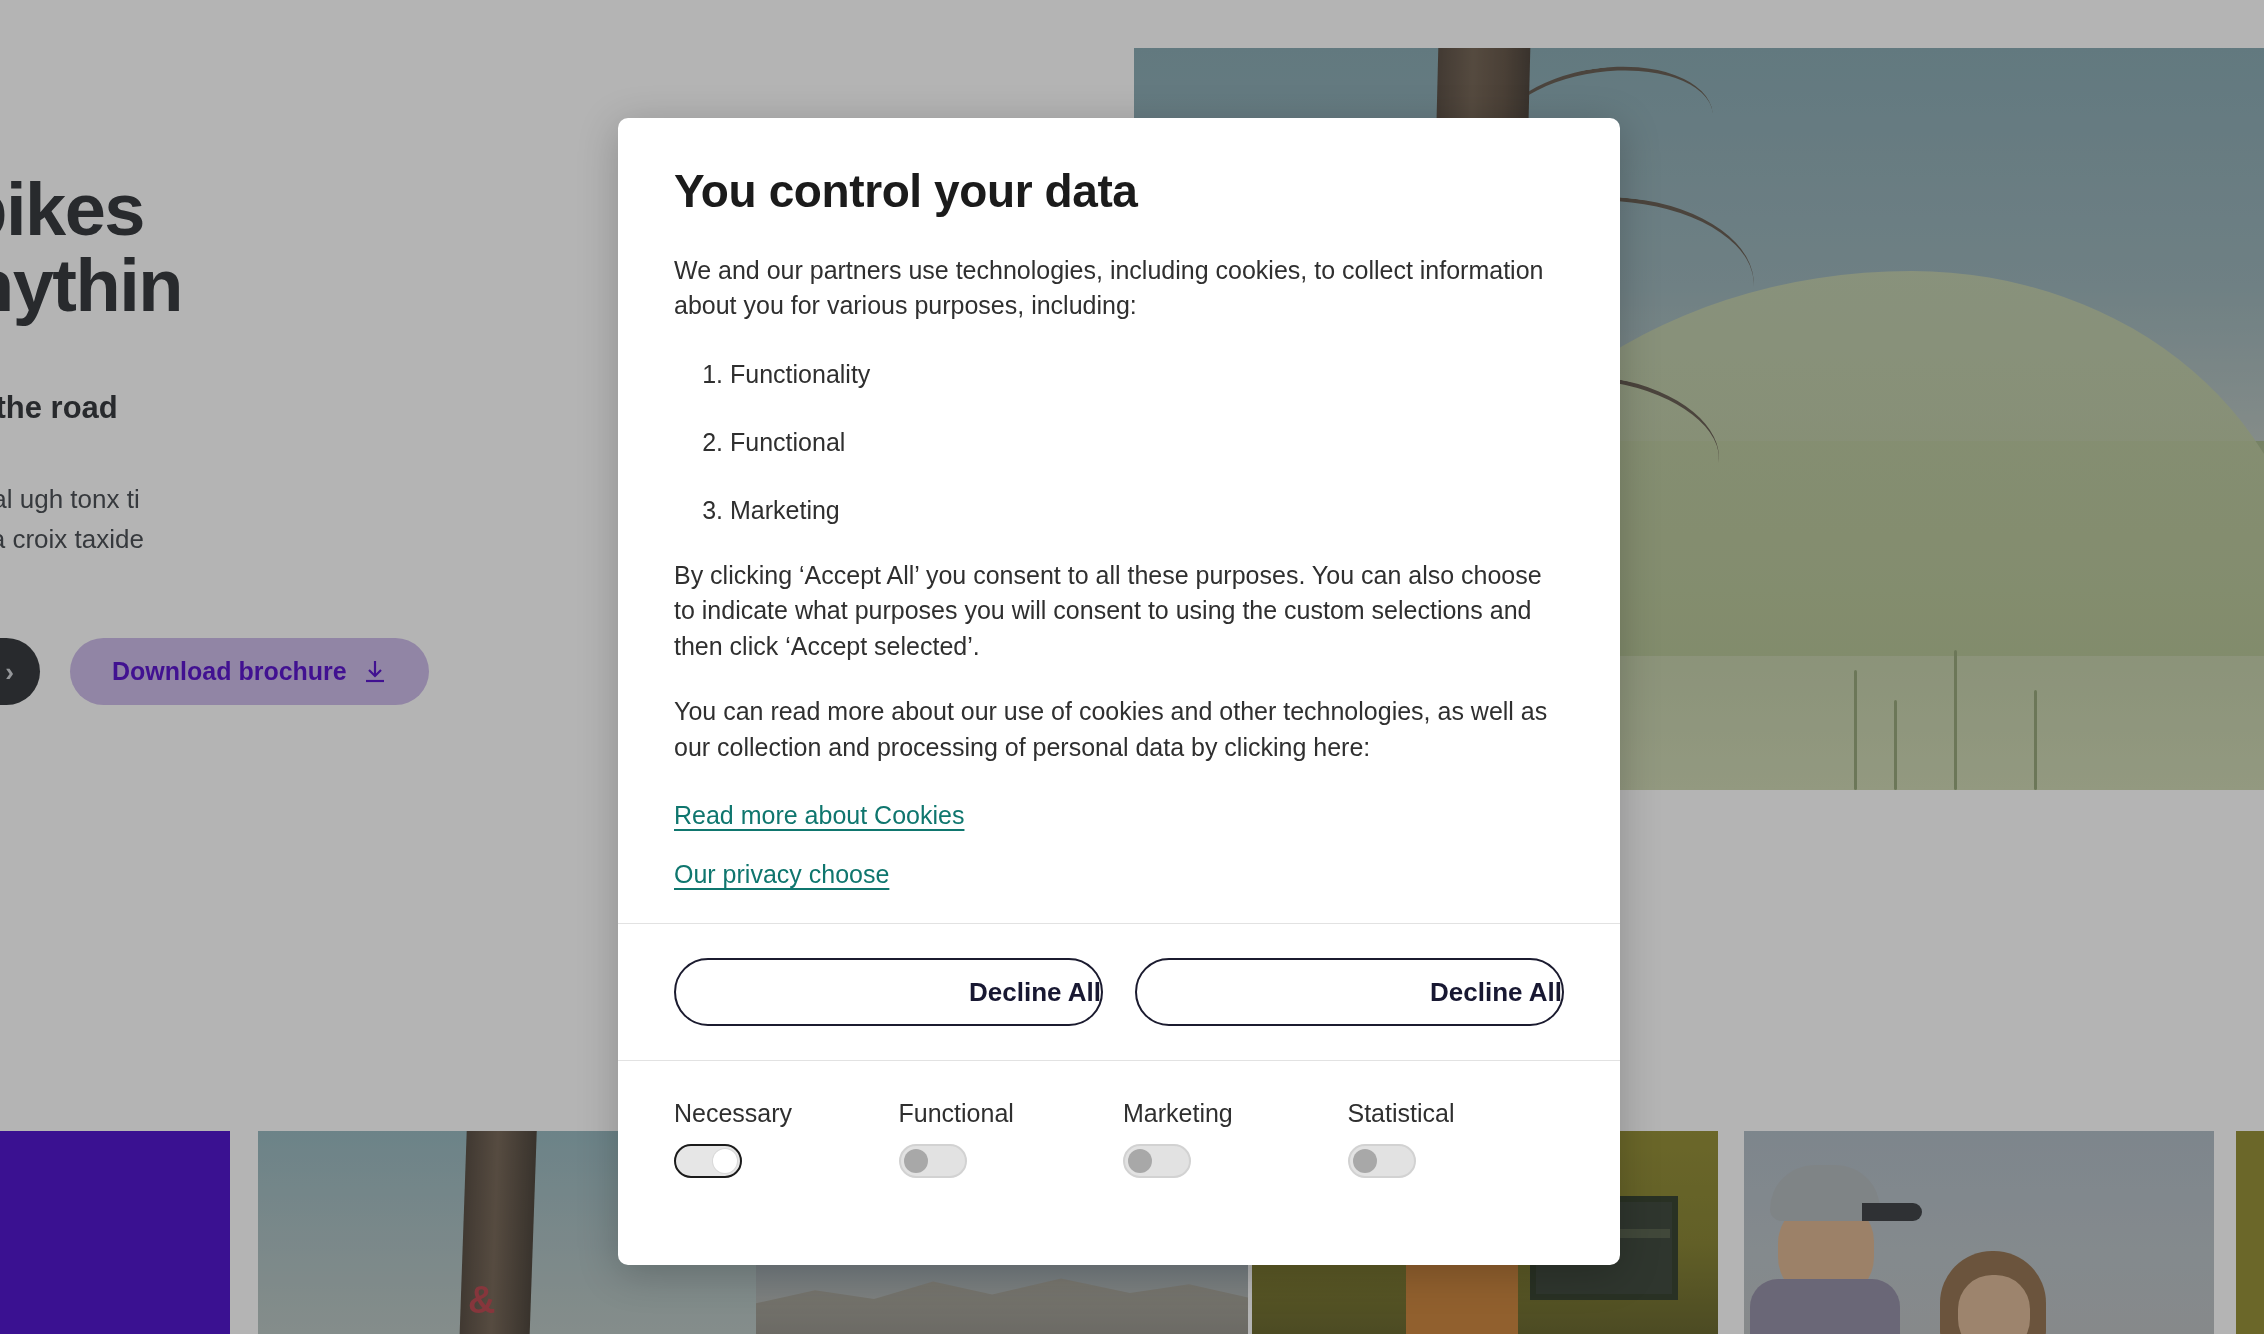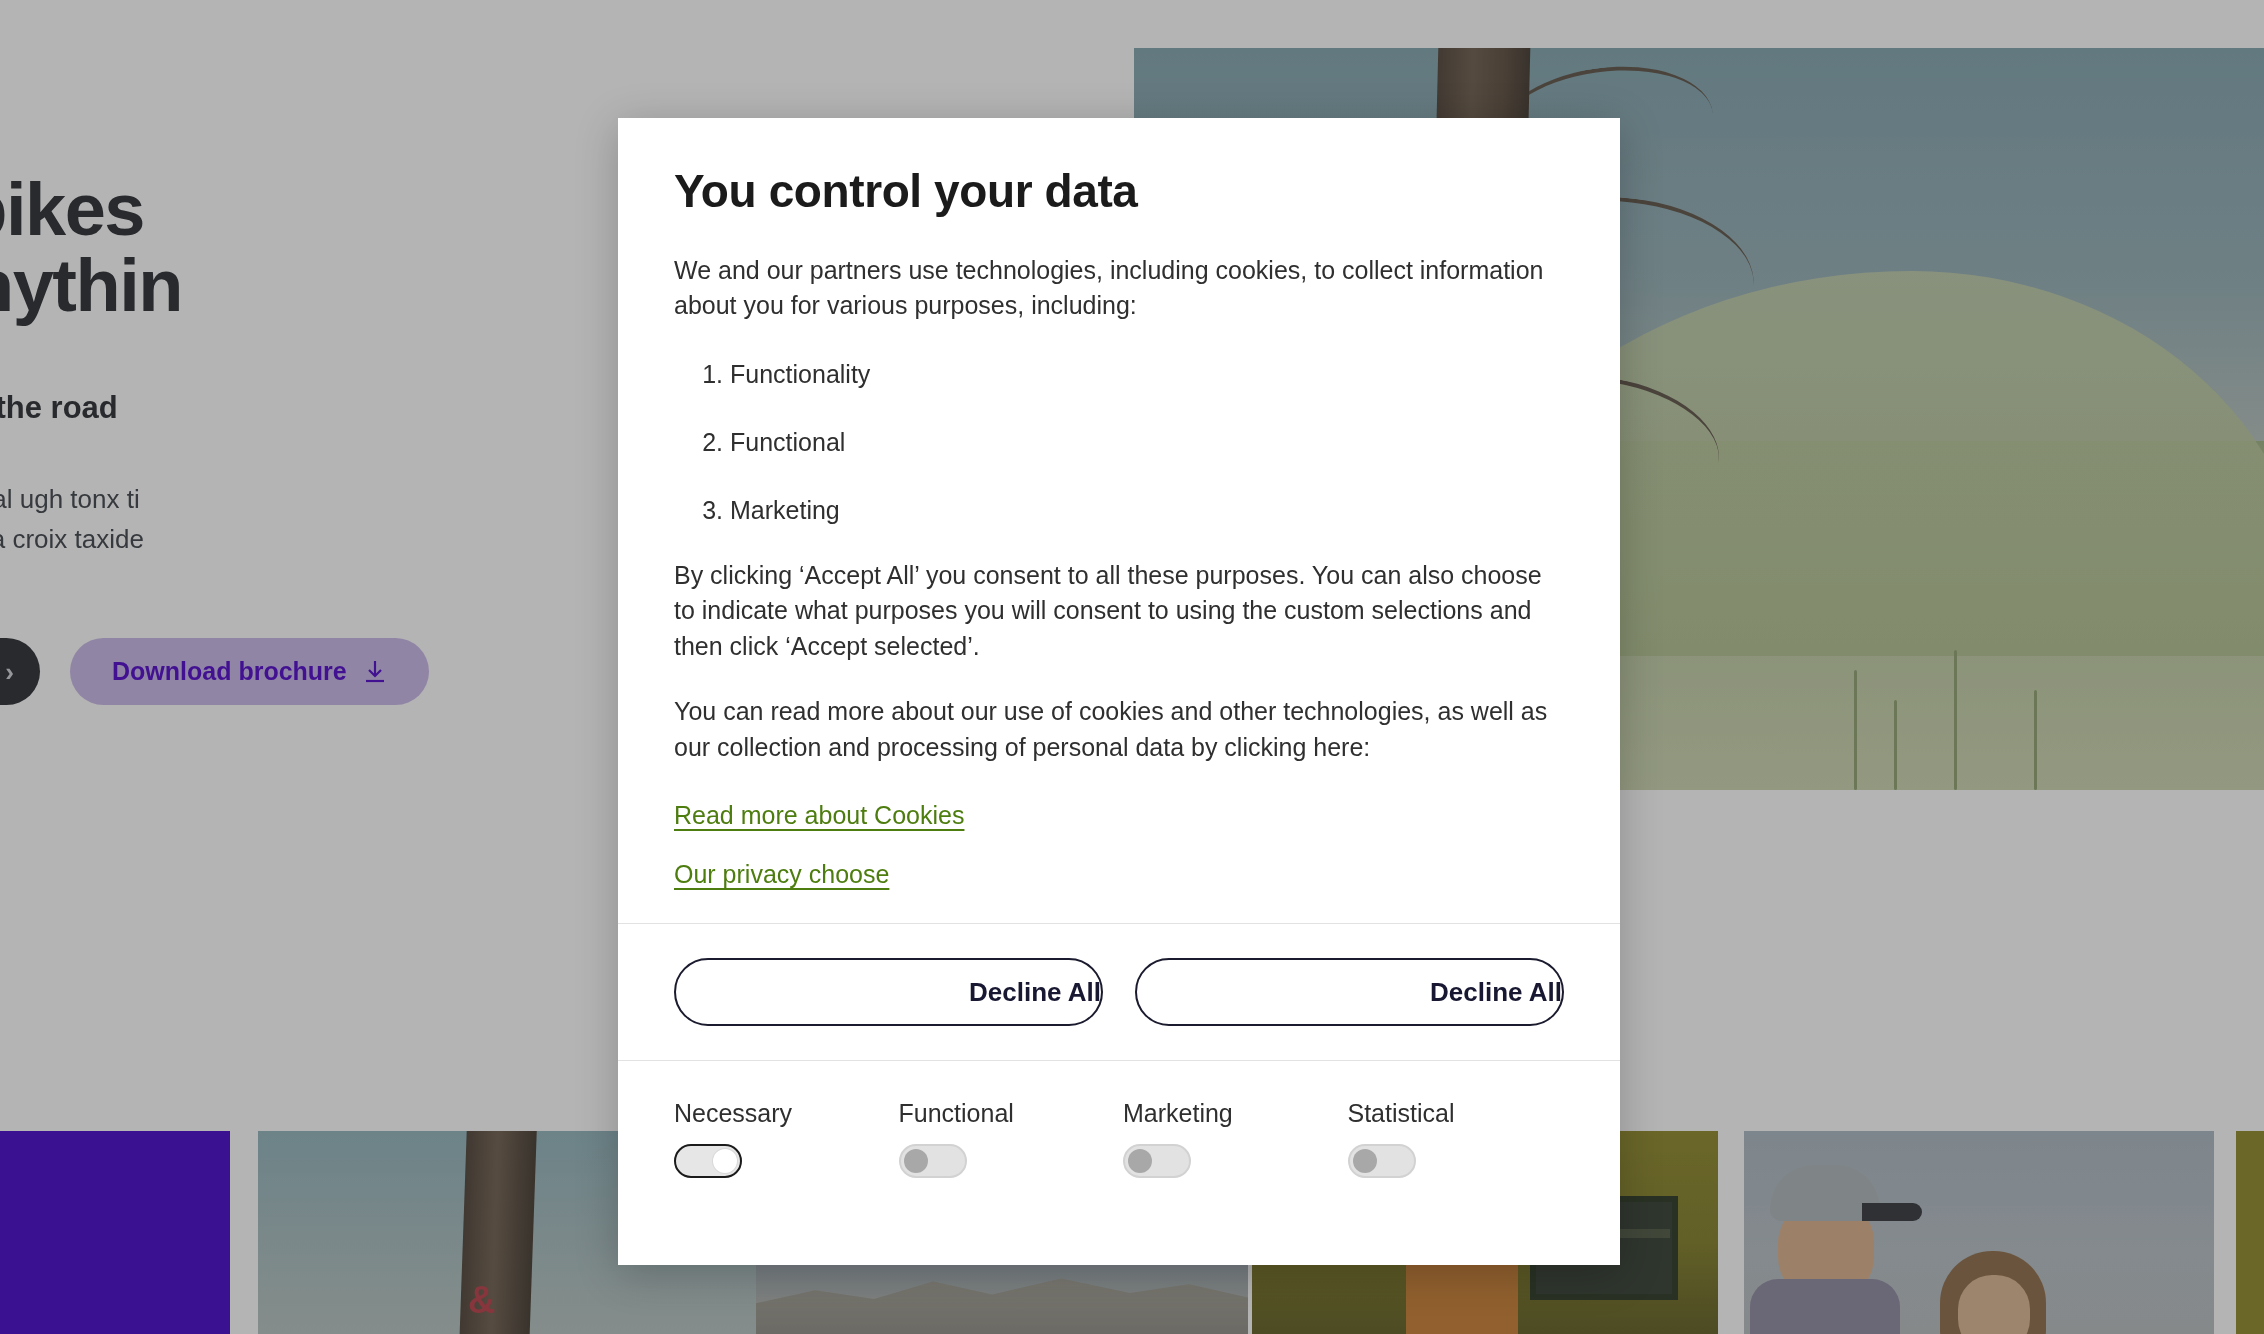--- a/index.html
+++ b/index.html
@@ -123,38 +123,38 @@
     background:#8d6a45; border-radius:52px 52px 20px 20px; }
   .t5-face2 { position:absolute; left:214px; top:144px; width:72px; height:80px;
     background:#dbb591; border-radius:36px 36px 38px 38px; }
 
   
   .scrim { position:absolute; inset:0; background:rgba(47,47,47,.36); }
 
   
   .modal {
     position:absolute; left:618px; top:118px; width:1002px; height:1147px;
-    background:#ffffff; border-radius:0;
+    background:#ffffff; border-radius:10px;
     display:flex; flex-direction:column;
     box-shadow:0 8px 40px rgba(0,0,0,.22);
     overflow:hidden;
   }
   .modal-body { padding:48px 56px 34px 56px; flex:0 0 auto; }
   .modal-title {
     font-size:46px; font-weight:700; color:#1b1b1b;
     letter-spacing:-.4px; line-height:1.1;
     margin-bottom:36px;
   }
   .modal-p { font-size:25px; line-height:1.42; color:#2f2f2f; }
   .modal-p + .modal-p { margin-top:30px; }
   .purpose-list { margin:28px 0 30px 34px; }
   .purpose-list li { font-size:25px; line-height:1.44; color:#2f2f2f; margin-left:22px;margin-top:32px; }
   .modal-links { margin-top:36px; display:flex; flex-direction:column; gap:30px; align-items:flex-start; }
   .modal-link {
-    font-size:25px; color:#4d7c0f; text-decoration:underline;
+    font-size:25px; color:#0f766e; text-decoration:underline;
     text-underline-offset:5px; cursor:pointer;
   }
 
   .modal-actions {
     border-top:1px solid #e2e2e2; border-bottom:1px solid #e2e2e2;
     padding:34px 56px; display:flex; gap:32px;
   }
   .pill-btn {
     flex:1; height:68px; border-radius:34px;
     border:2px solid #1b1b2f; background:#ffffff;

